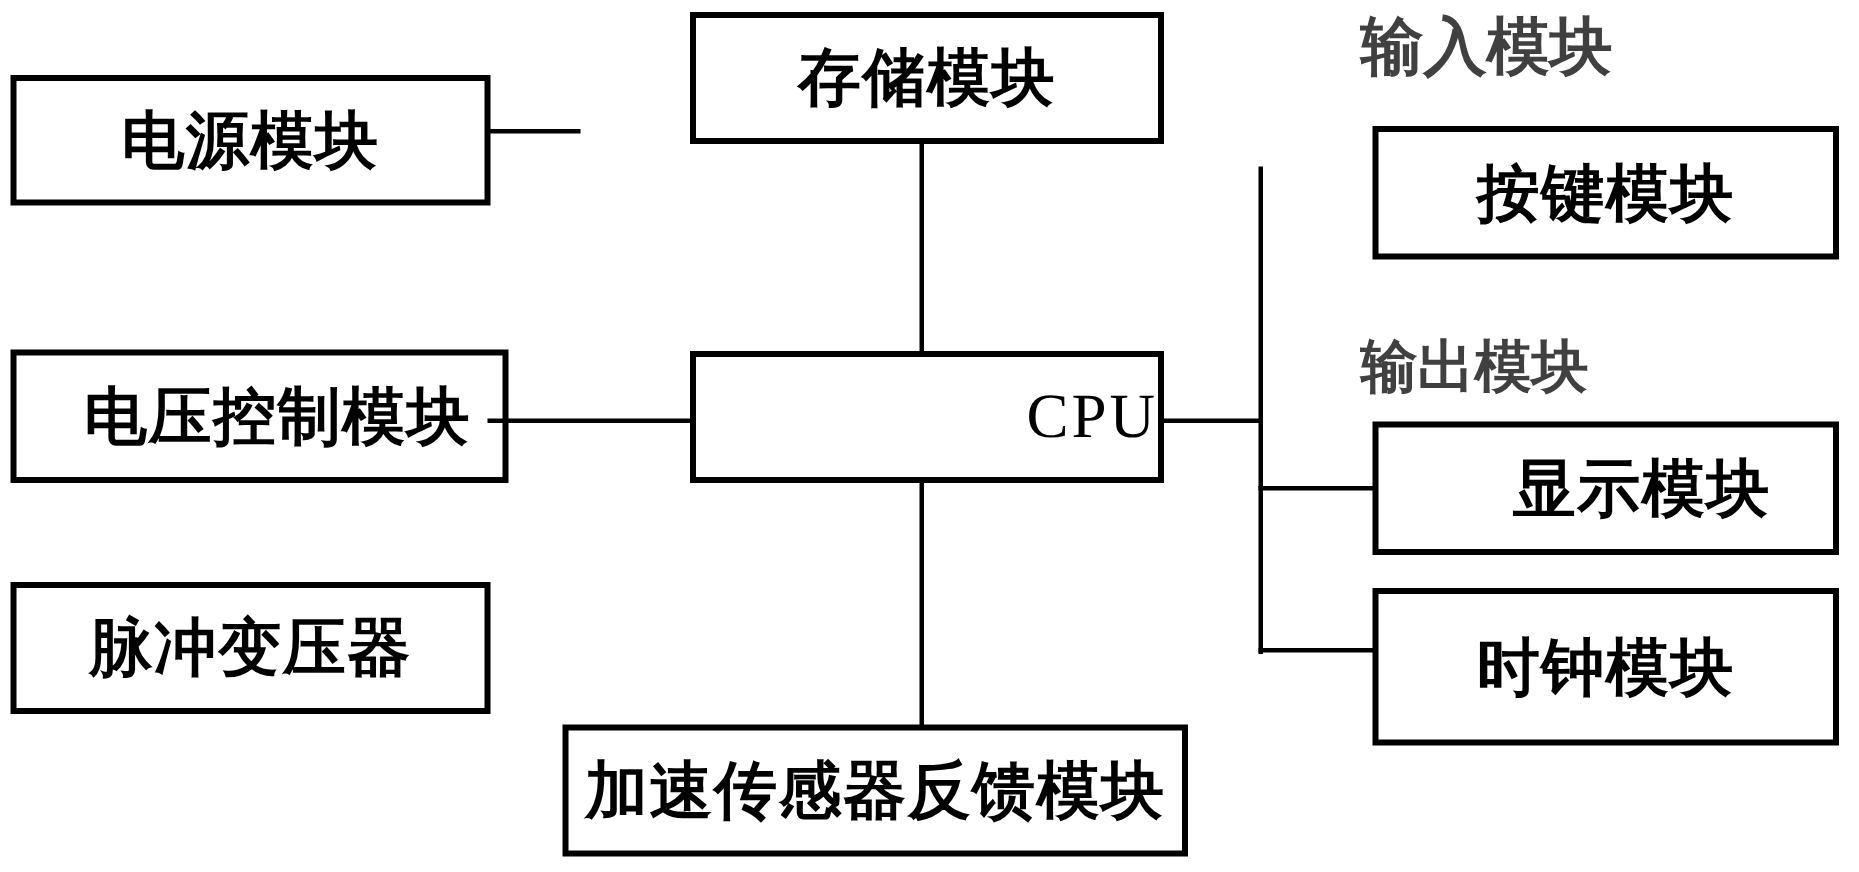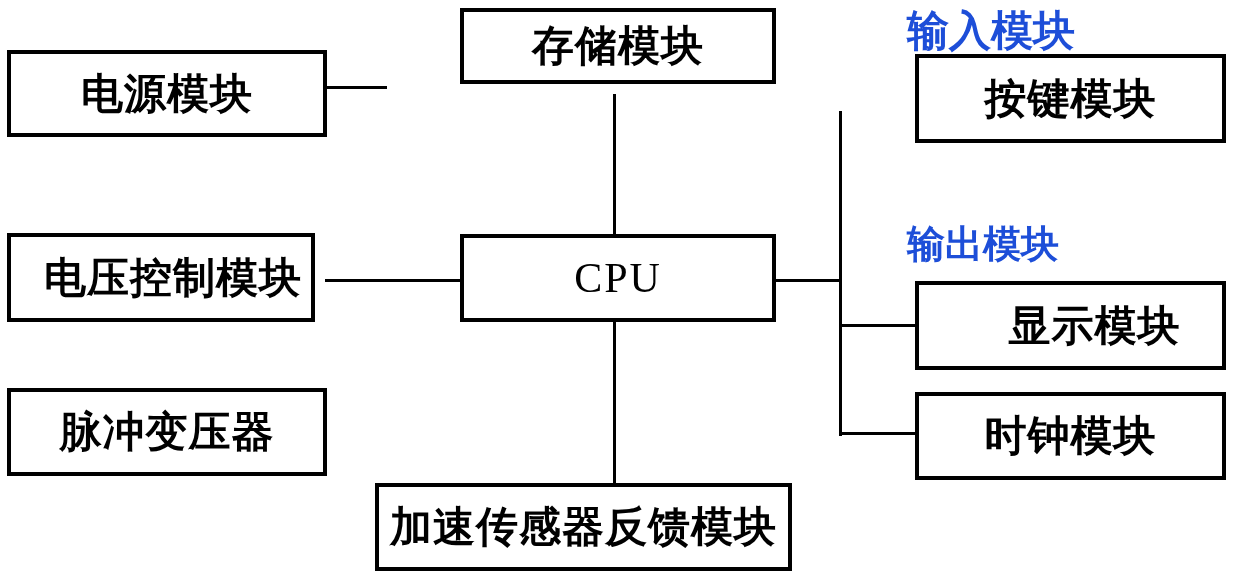--- a/index.html
+++ b/index.html
@@ -23,21 +23,21 @@
     white-space:nowrap;
   }
   .box .lbl{
     display:block;
     letter-spacing:1px;
   }
   .cjk{font-family:"DejaVu Sans","Liberation Sans",sans-serif;font-weight:700;}
   .lat{font-family:"Liberation Serif","DejaVu Serif",serif;font-weight:400;}
   .freelabel{
     position:absolute;
-    color:#1d4ed8;
+    color:#404040;
     line-height:1;
     white-space:nowrap;
   }
   .hline{
     position:absolute;
     background:#000000;
     height:4px;
   }
   .vline{
     position:absolute;
@@ -49,49 +49,49 @@
 </style>
 </head>
 <body>
 
 <div id="canvas">
 
   <div class="box" style="left:7px;top:50px;width:320px;height:87px;">
     <span class="lbl cjk" style="font-size:42px;">电源模块</span>
   </div>
 
-  <div class="box" style="left:7px;top:233px;width:308px;height:89px;padding-left:24px;">
+  <div class="box" style="left:7px;top:233px;width:332px;height:89px;padding-left:24px;">
     <span class="lbl cjk" style="font-size:42px;">电压控制模块</span>
   </div>
 
   <div class="box" style="left:7px;top:388px;width:320px;height:88px;">
     <span class="lbl cjk" style="font-size:42px;text-align:right;">脉冲变压器</span>
   </div>
 
-  <div class="box" style="left:460px;top:8px;width:316px;height:76px;">
+  <div class="box" style="left:460px;top:8px;width:316px;height:88px;">
     <span class="lbl cjk" style="font-size:42px;">存储模块</span>
   </div>
 
-  <div class="box" style="left:460px;top:234px;width:316px;height:88px;">
+  <div class="box" style="left:460px;top:234px;width:316px;height:88px;justify-content:flex-end;">
     <span class="lbl lat" style="font-size:42px;letter-spacing:2px;">CPU</span>
   </div>
 
   <div class="box" style="left:375px;top:483px;width:417px;height:88px;">
     <span class="lbl cjk" style="font-size:42px;">加速传感器反馈模块</span>
   </div>
 
-  <div class="box" style="left:915px;top:54px;width:311px;height:89px;">
+  <div class="box" style="left:915px;top:84px;width:311px;height:89px;">
     <span class="lbl cjk" style="font-size:42px;">按键模块</span>
   </div>
 
   <div class="box" style="left:915px;top:281px;width:311px;height:89px;padding-left:48px;">
     <span class="lbl cjk" style="font-size:42px;">显示模块</span>
   </div>
 
-  <div class="box" style="left:915px;top:392px;width:311px;height:88px;">
+  <div class="box" style="left:915px;top:392px;width:311px;height:105px;">
     <span class="lbl cjk" style="font-size:42px;">时钟模块</span>
   </div>
 
   <div class="freelabel cjk" style="left:907px;top:10px;font-size:42px;">输入模块</div>
 
   <div class="freelabel cjk" style="left:907px;top:225px;font-size:38px;">输出模块</div>
 
   <div class="hline thin" style="left:325px;top:86px;width:62px;"></div>
 
   <div class="vline vthin" style="left:613px;top:94px;height:142px;"></div>

